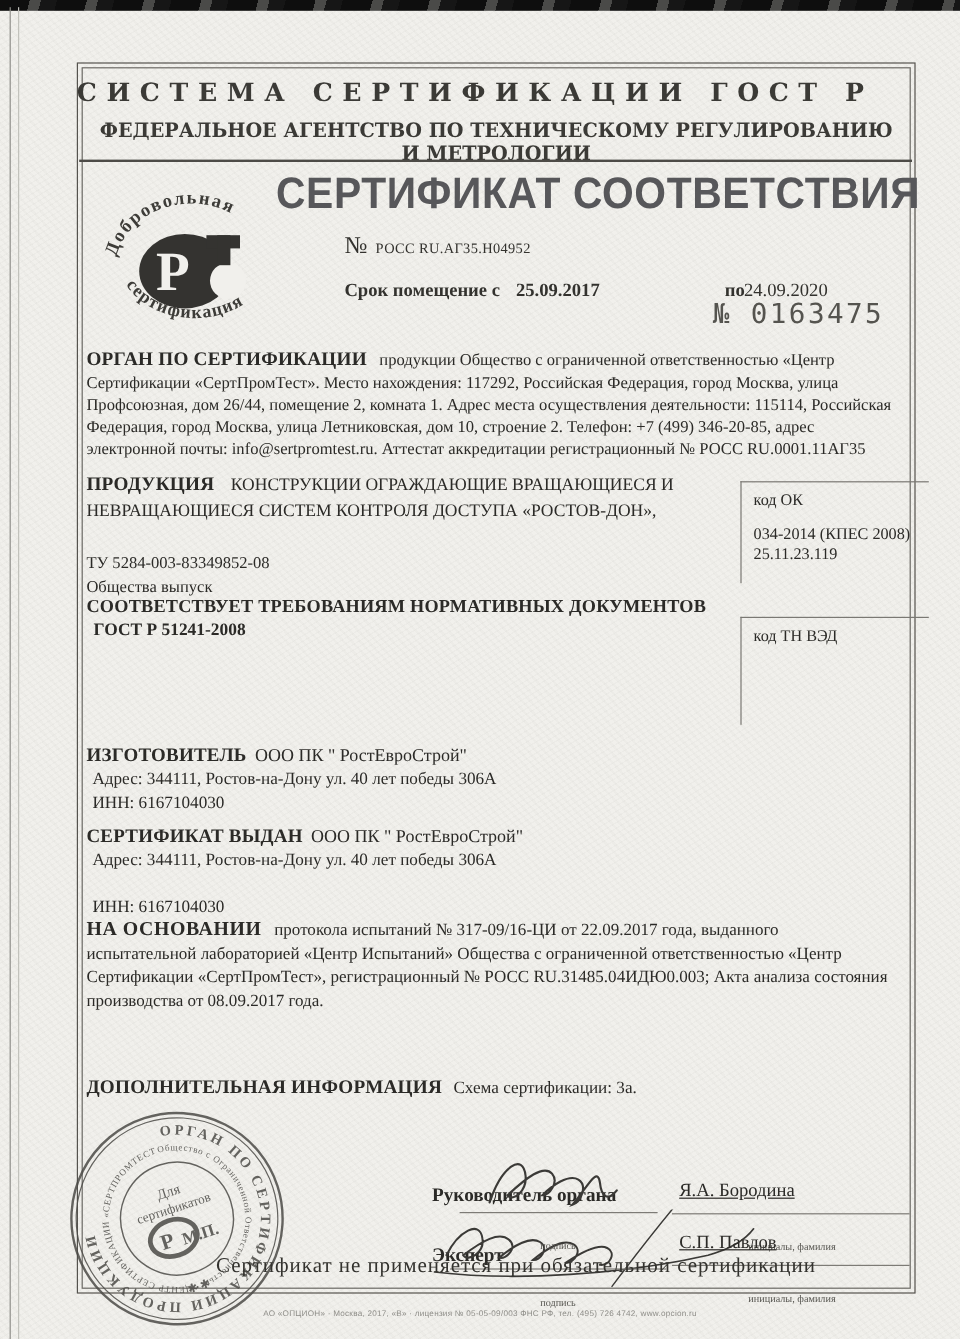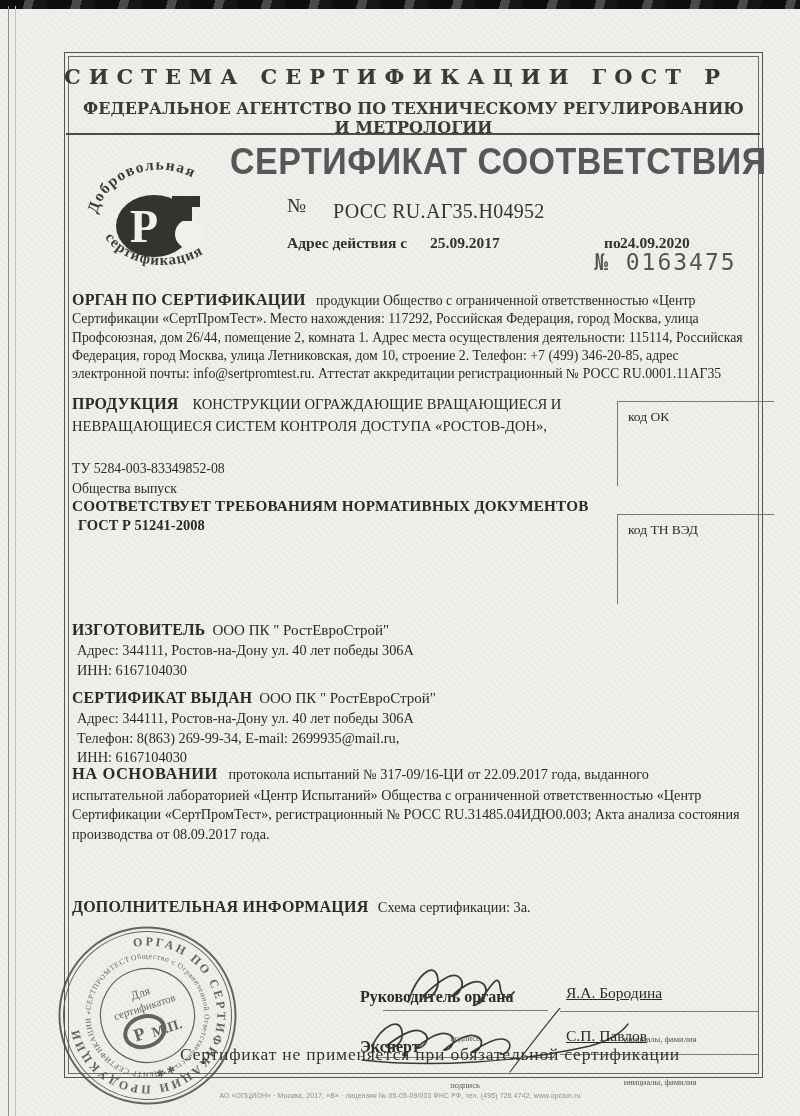--- a/index.html
+++ b/index.html
@@ -37,25 +37,25 @@
     letter-spacing:0px;color:#3b3a36;transform:scaleX(.97);
   }
   .divider{left:66px;top:133px;width:694px;height:2px;background:#4d4b47;}
   .cert-title{
     left:230px;top:141px;width:530px;
     font-family:"Liberation Sans",sans-serif;font-weight:700;font-size:34px;
     color:#57575a;letter-spacing:0.5px;transform:scale(1.0,1.08);transform-origin:left top;
     white-space:nowrap;
   }
   .no-label{left:287px;top:194px;font-size:20px;color:#33322e;}
-  .no-value{left:333px;top:200px;font-size:20px;color:#33322e;letter-spacing:.3px;}
+  .no-value{left:313px;top:200px;font-size:12px;color:#33322e;letter-spacing:.3px;}
   .validity-label{left:287px;top:234px;font-size:15.5px;font-weight:bold;color:#33322e;}
   .validity-from{left:430px;top:234px;font-size:15.5px;font-weight:600;color:#33322e;}
   .validity-to-label{left:588px;top:234px;font-size:15.5px;font-weight:bold;color:#33322e;margin-left:16px;}
-  .validity-to{left:620px;top:234px;font-size:15.5px;font-weight:700;color:#33322e;}
+  .validity-to{left:620px;top:234px;font-size:15.5px;font-weight:400;color:#33322e;}
   .blank-no{
     left:594px;top:249px;font-family:"DejaVu Sans Mono",monospace;
     font-size:23px;color:#55544f;letter-spacing:2px;
   }
   .sec{line-height:1.33;font-size:13.8px;color:#2b2a27;}
   .sec .lbl{font-weight:bold;font-size:16px;letter-spacing:.2px;}
   .sec-org{left:72px;top:289px;width:682px;}
   .sec-product{left:72px;top:392px;width:550px;line-height:1.5;}
   .sec-product .caps{font-size:14.6px;}
   .code-box{
@@ -138,21 +138,21 @@
     <rect x="27" y="-30" width="11" height="25" fill="#343330"></rect>
     <text x="-24" y="16" font-size="46" font-weight="bold" fill="#f1f0ec" font-family="Liberation Serif, serif">Р</text>
   </g>
 </svg>
 
 <div class="abs cert-title">СЕРТИФИКАТ СООТВЕТСТВИЯ</div>
 
 <div class="abs no-label">№</div>
 <div class="abs no-value">РОСС RU.АГ35.Н04952</div>
 
-<div class="abs validity-label">Адрес действия  с</div>
+<div class="abs validity-label">Срок помещение  с</div>
 <div class="abs validity-from">25.09.2017</div>
 <div class="abs validity-to-label">по</div>
 <div class="abs validity-to">24.09.2020</div>
 
 <div class="abs blank-no">№ 0163475</div>
 
 <div class="abs sec sec-org">
   <span class="lbl">ОРГАН ПО СЕРТИФИКАЦИИ</span>&nbsp;&nbsp;
   <span>продукции Общество с ограниченной ответственностью «Центр Сертификации «СертПромТест». Место нахождения: 117292, Российская  Федерация, город Москва, улица Профсоюзная, дом 26/44, помещение 2, комната 1. Адрес места осуществления деятельности: 115114, Российская Федерация, город Москва, улица Летниковская, дом 10, строение 2. Телефон: +7 (499) 346-20-85, адрес электронной почты: info@sertpromtest.ru. Аттестат аккредитации регистрационный № РОСС RU.0001.11АГ35</span>
 </div>
@@ -160,20 +160,24 @@
 <div class="abs sec sec-product">
   <span class="lbl">ПРОДУКЦИЯ</span>&nbsp;&nbsp;&nbsp;
   <span class="caps">КОНСТРУКЦИИ ОГРАЖДАЮЩИЕ ВРАЩАЮЩИЕСЯ И НЕВРАЩАЮЩИЕСЯ СИСТЕМ КОНТРОЛЯ ДОСТУПА «РОСТОВ-ДОН»,</span><br>
   <br>
   <span>ТУ 5284-003-83349852-08</span><br>
   <span>Общества выпуск</span>
 </div>
 
 <div class="abs code-box code-ok">
   <div>код ОК</div>
+  <div class="vals">
+    <div>034-2014 (КПЕС 2008)</div>
+    <div>25.11.23.119</div>
+  </div>
 </div>
 
 <div class="abs sec sec-conforms">
   <span class="lbl">СООТВЕТСТВУЕТ ТРЕБОВАНИЯМ НОРМАТИВНЫХ ДОКУМЕНТОВ</span><br>
   <span class="val">ГОСТ Р 51241-2008</span>
 </div>
 
 <div class="abs code-box code-tnved">
   <div>код ТН ВЭД</div>
 </div>
@@ -182,21 +186,21 @@
   <span class="lbl">ИЗГОТОВИТЕЛЬ</span>&nbsp;
   <span class="name">ООО ПК " РостЕвроСтрой"</span><br>
   <span class="ln">Адрес: 344111, Ростов-на-Дону ул. 40 лет победы 306А</span><br>
   <span class="ln">ИНН: 6167104030</span>
 </div>
 
 <div class="abs sec sec-issued">
   <span class="lbl">СЕРТИФИКАТ ВЫДАН</span>&nbsp;
   <span class="name">ООО ПК " РостЕвроСтрой"</span><br>
   <span class="ln">Адрес: 344111, Ростов-на-Дону ул. 40 лет победы 306А</span><br>
-  <span class="ln">Телефон: 8(863) 269-99-34, E-mail: 2699935@mail.ru,</span><br>
+  <br>
   <span class="ln">ИНН: 6167104030</span>
 </div>
 
 <div class="abs sec sec-basis">
   <span class="lbl">НА ОСНОВАНИИ</span>&nbsp;&nbsp;
   <span>протокола испытаний № 317-09/16-ЦИ от 22.09.2017 года, выданного испытательной лабораторией «Центр Испытаний» Общества с ограниченной ответственностью «Центр Сертификации «СертПромТест», регистрационный № РОСС RU.31485.04ИДЮ0.003; Акта анализа состояния производства от 08.09.2017 года.</span>
 </div>
 
 <div class="abs sec sec-add">
   <span class="lbl">ДОПОЛНИТЕЛЬНАЯ ИНФОРМАЦИЯ</span>

